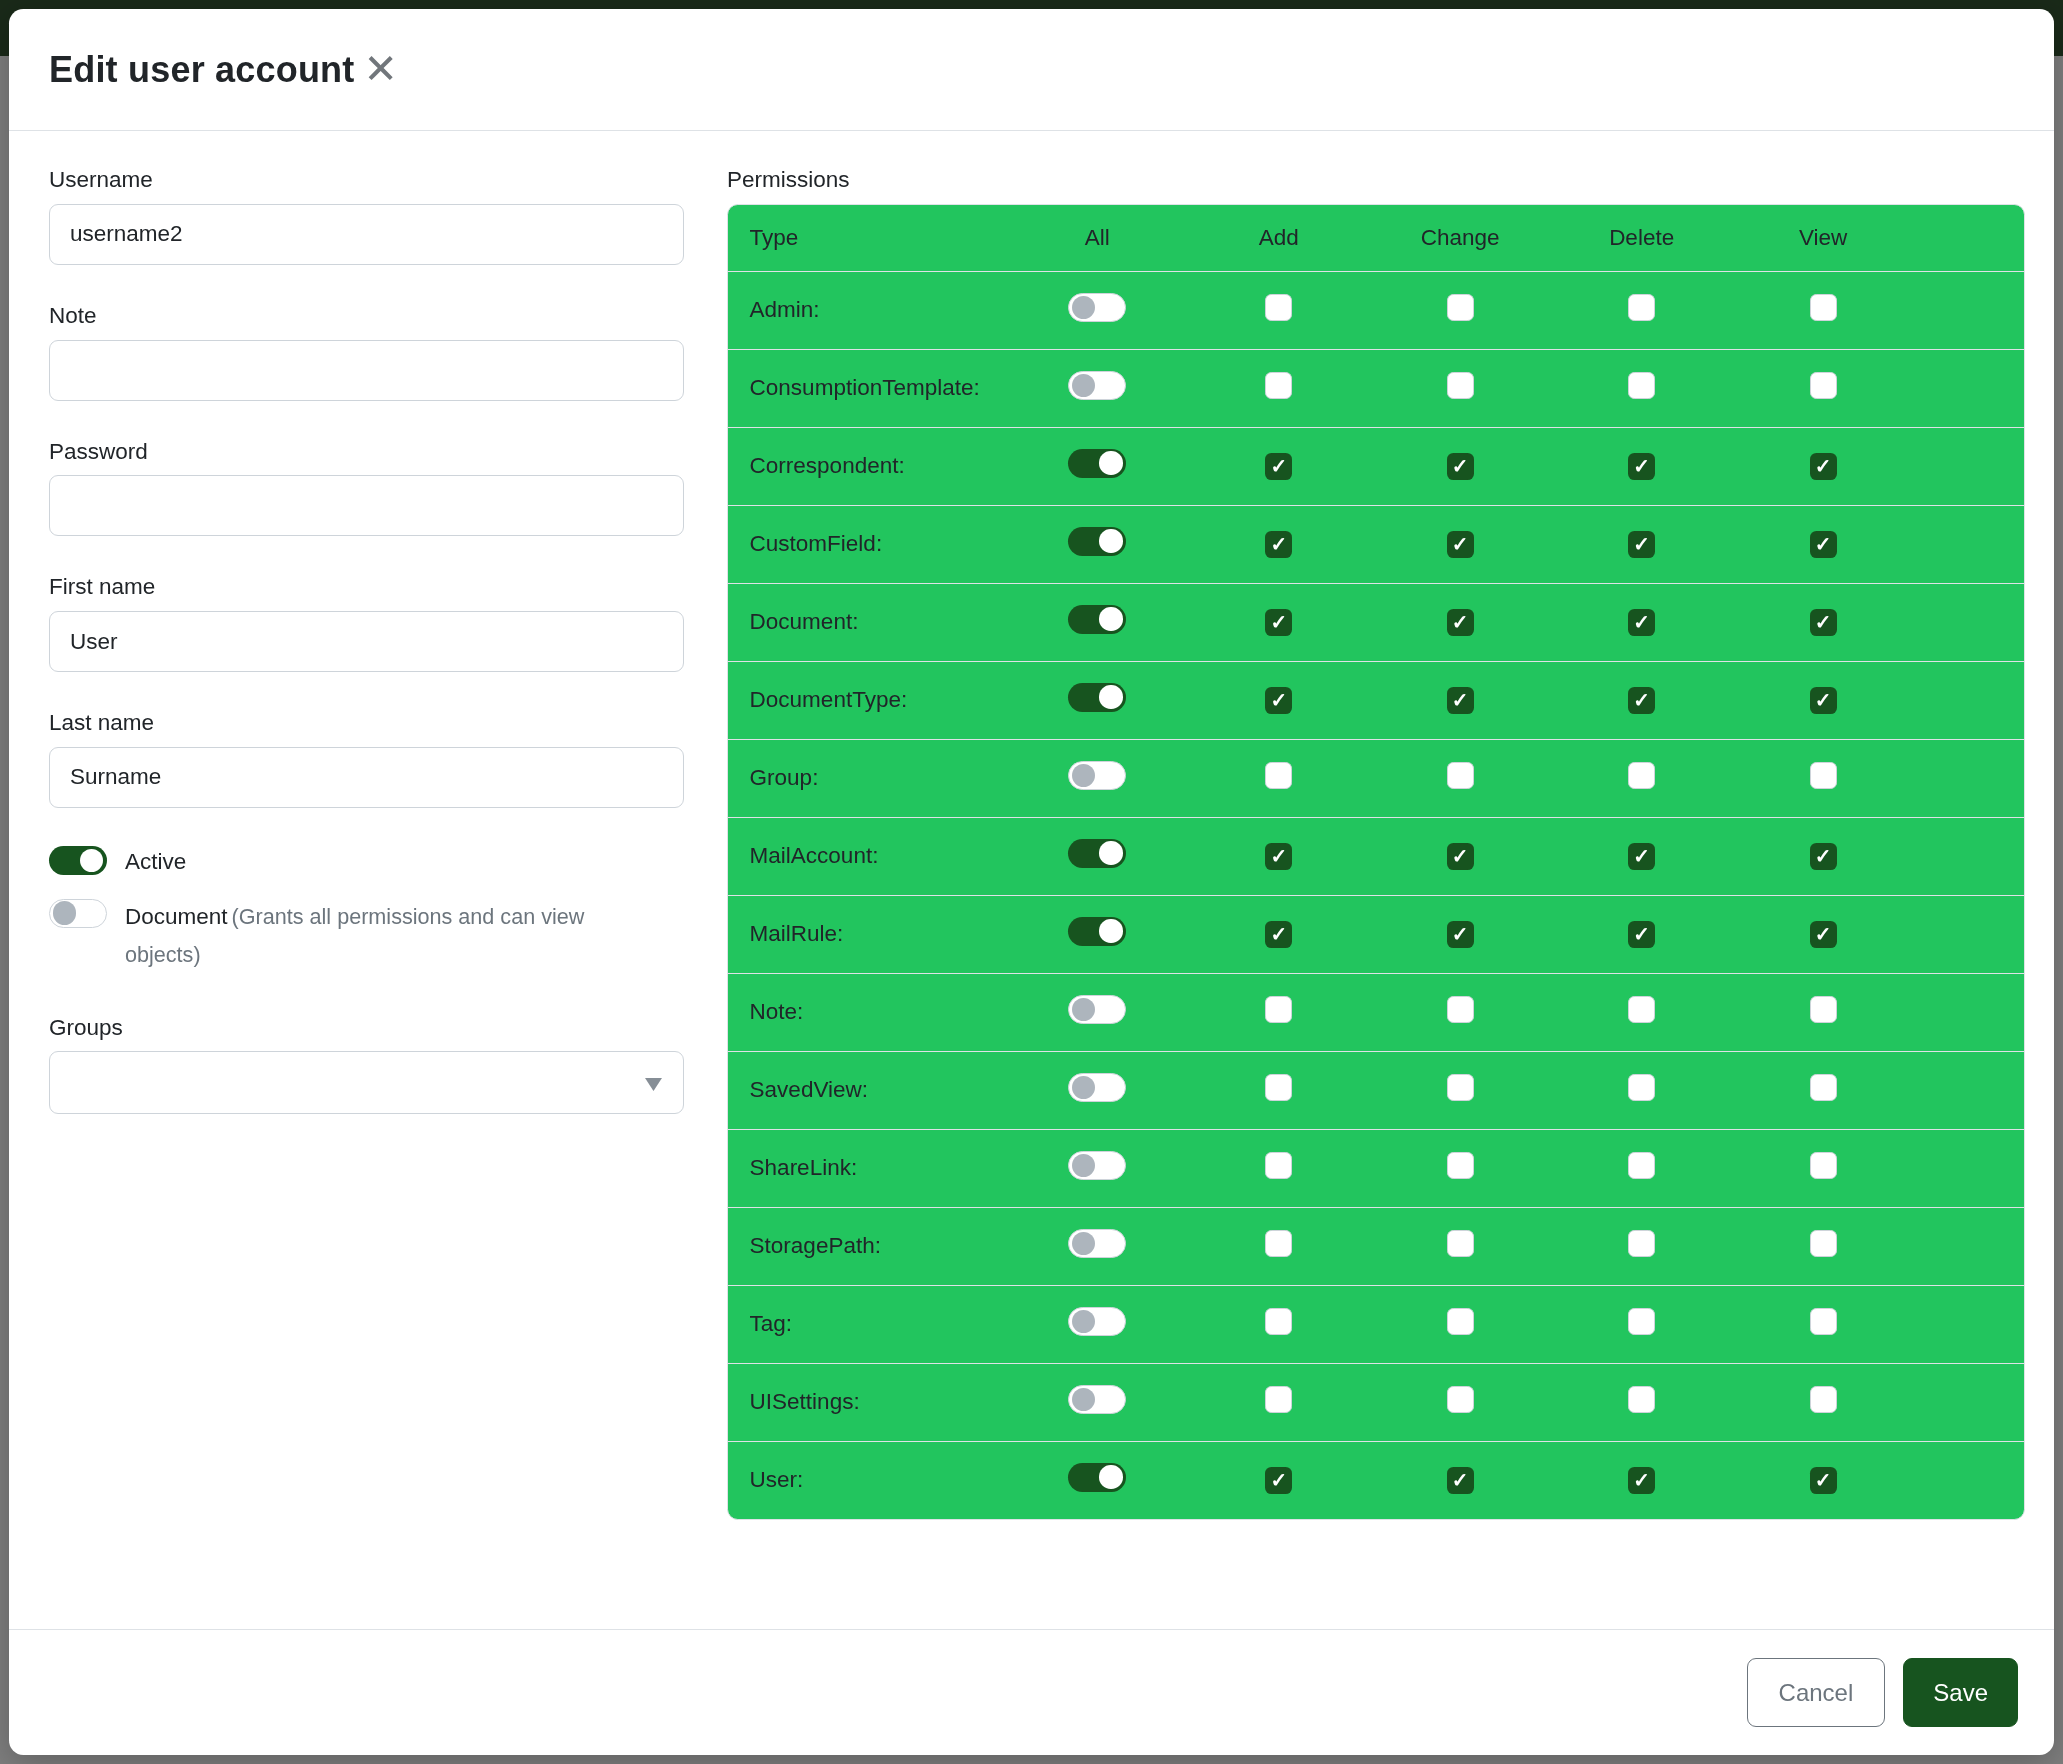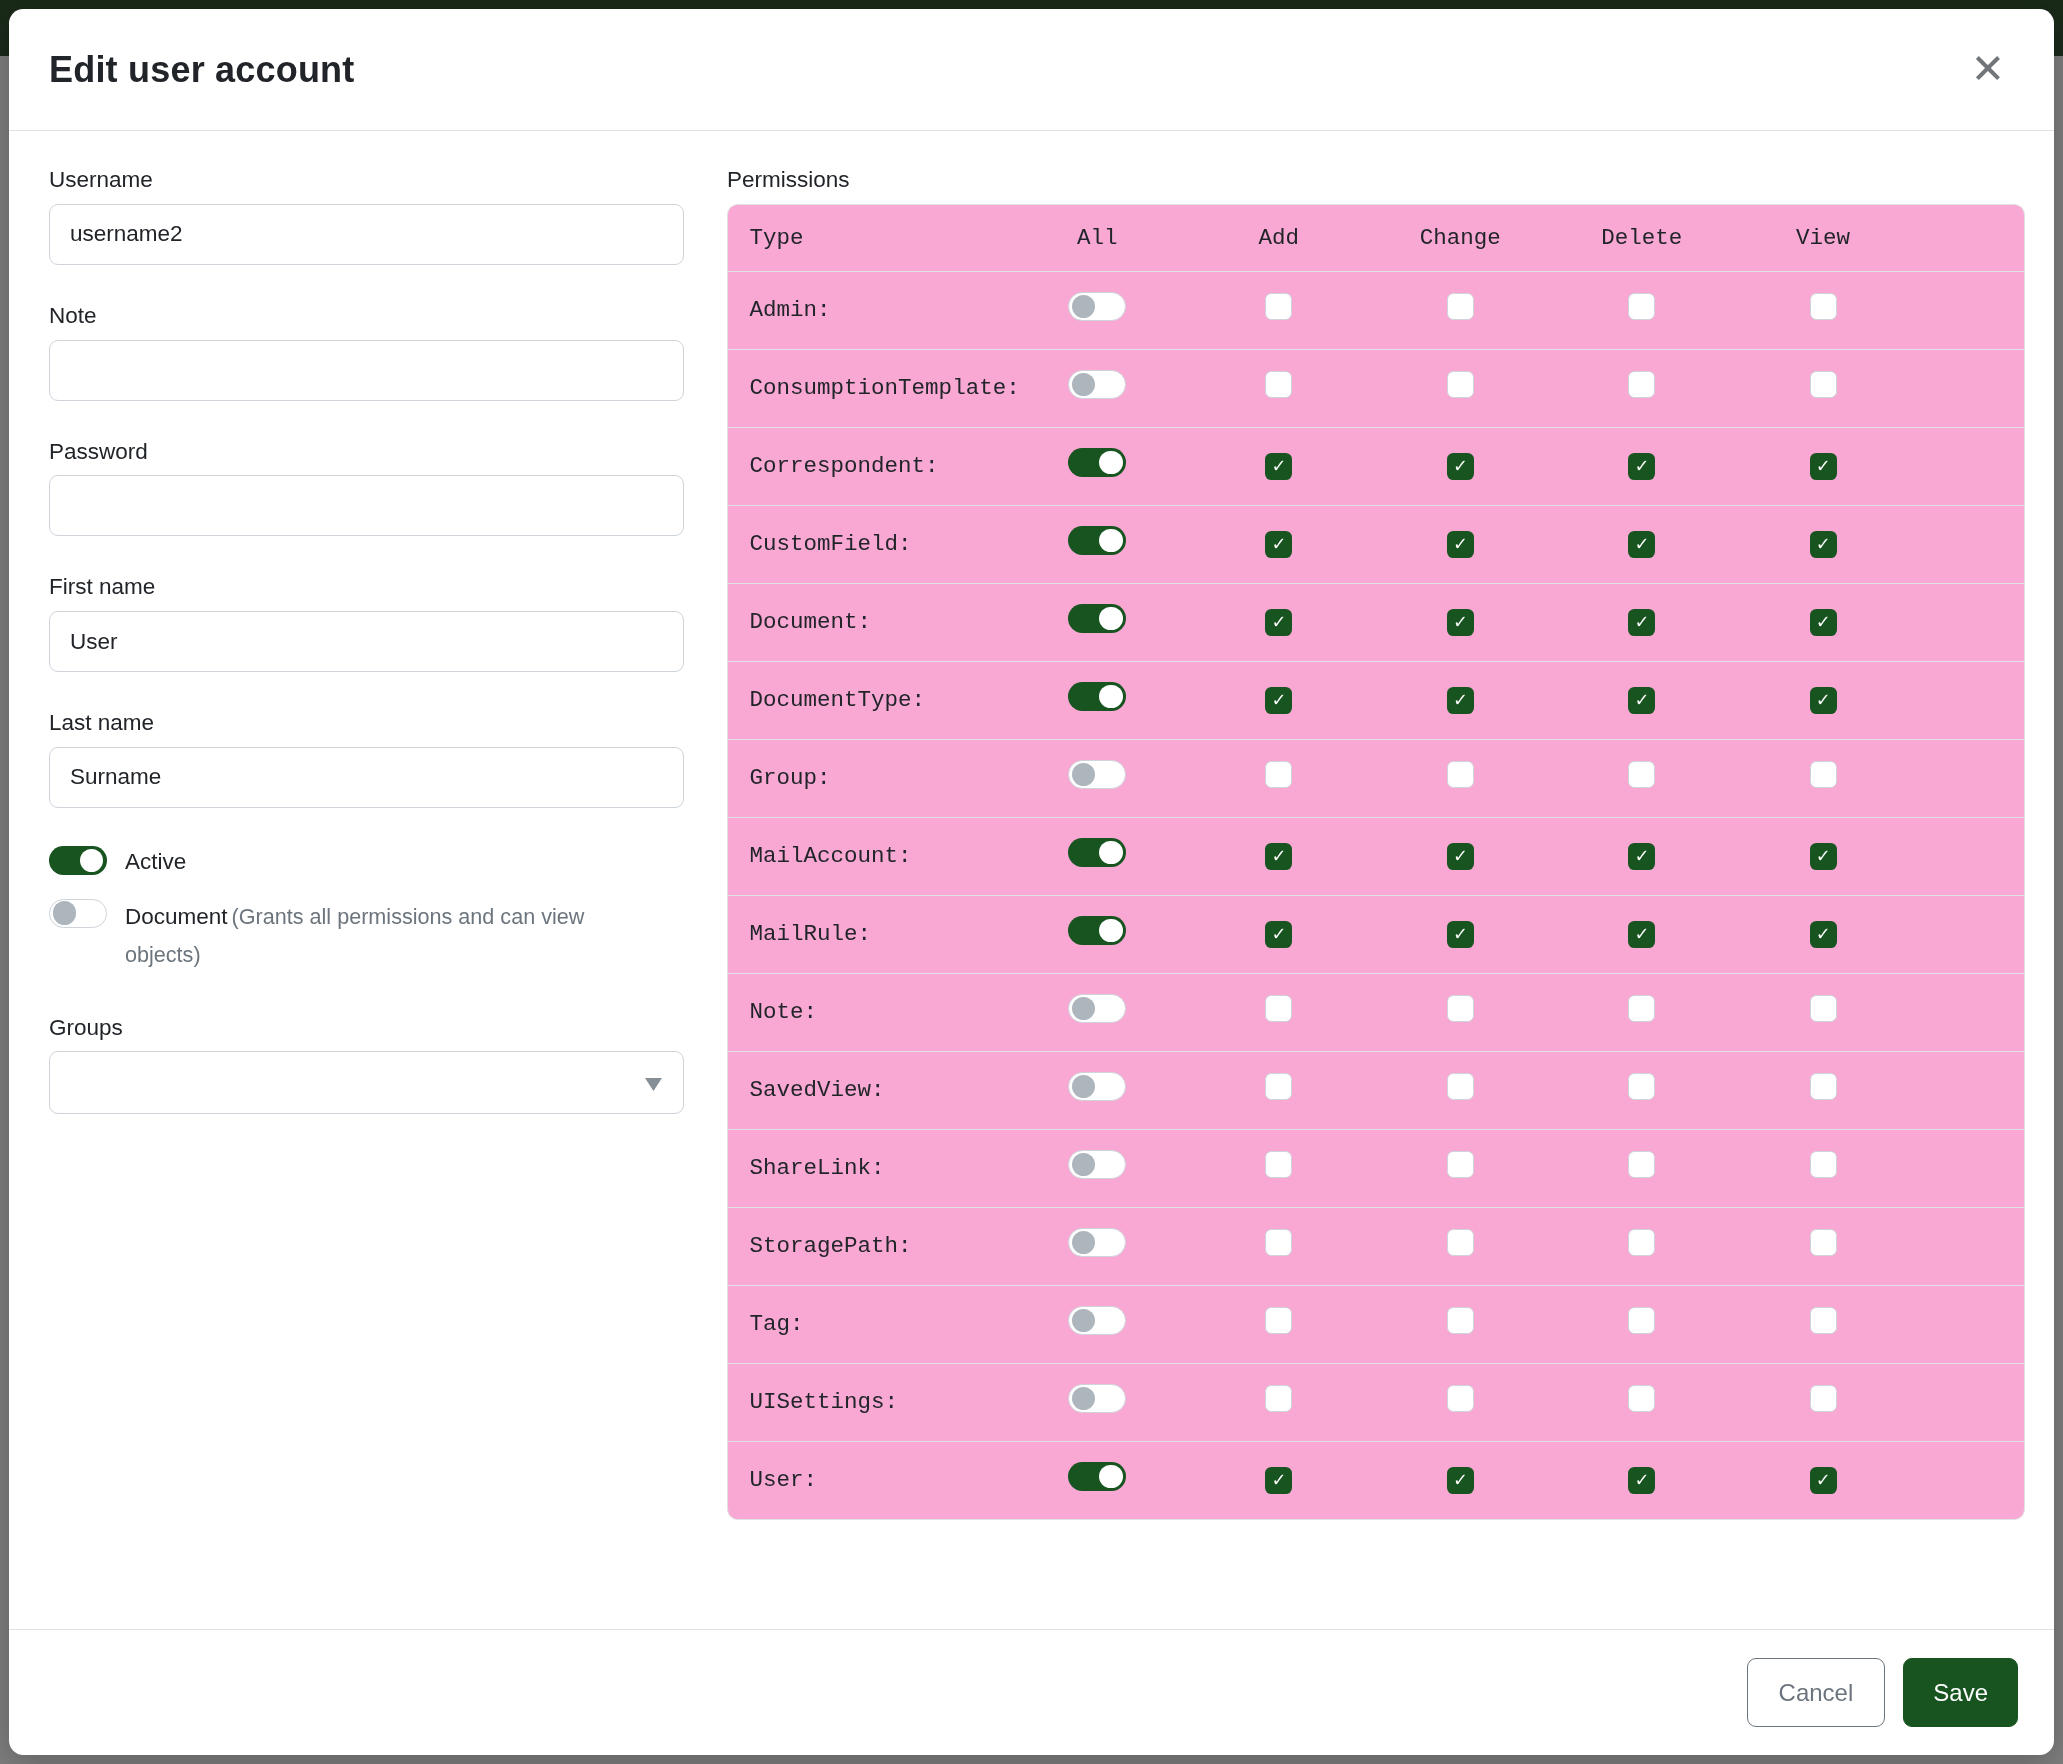--- a/index.html
+++ b/index.html
@@ -7,21 +7,21 @@
   body { background:#7f7f7f; font-family:"Liberation Sans", sans-serif; color:#212529; position:relative; }
 
   .nav-strip { position:absolute; top:0; left:0; width:100%; height:56px; background:#1a2a19; }
 
   .modal { position:absolute; left:9px; top:9px; width:2045px; height:1746px;
            background:#ffffff; border-radius:14.4px; display:flex; flex-direction:column;
            box-shadow:0 7.2px 36px rgba(0,0,0,.25); }
 
   
   .modal-header { height:122px; flex:0 0 122px; padding:0 40px; display:flex; align-items:center;
-                  justify-content:space-between; border-bottom:0.9px solid #dee2e6; }
+                  border-bottom:0.9px solid #dee2e6; }
   .modal-title { font-size:36px; font-weight:600; letter-spacing:0.2px; }
   .btn-close { background:none; border:none; font-size:41px; line-height:1; color:#71767b;
                cursor:pointer; padding:3.6px 9px; font-family:"DejaVu Sans", sans-serif; }
 
   
   .modal-body { flex:1 1 auto; padding:36px 29px 0 40px; display:flex; gap:43px; overflow:hidden; }
   .col-left  { width:635px; flex:0 0 635px; }
   .col-right { flex:1 1 auto; min-width:0; }
 
   .form-group { margin-bottom:38px; }
@@ -45,21 +45,21 @@
   .hint { color:#6c757d; font-size:21.6px; }
   .toggle-text { max-width:540px; line-height:36px; }
 
   .groups-group { margin-top:40px; }
   .select-box { position:relative; width:100%; height:63px; border:0.9px solid #ced4da;
                 border-radius:9px; background:#fff; cursor:pointer; }
   .select-caret { position:absolute; right:23.4px; top:50%; transform:translateY(-50%) scaleX(1.3);
                   color:#868e96; font-size:17px; font-family:"DejaVu Sans", sans-serif; }
 
   
-  .perm-card { border:0.9px solid #dee2e6; border-radius:10.8px; overflow:hidden; background:#f9a8d4;font-family:Liberation Mono, monospace; }
+  .perm-card { border:0.9px solid #dee2e6; border-radius:10.8px; overflow:hidden; background:#22c55e; }
   table.perm { width:100%; border-collapse:separate; border-spacing:0; table-layout:fixed; }
   table.perm th { font-weight:400; font-size:22.5px; padding:20px 21.6px; text-align:center;
                   white-space:nowrap; }
   table.perm th.col-type { text-align:left; }
   table.perm td { height:78px; border-top:0.9px solid #dee2e6; text-align:center;
                   vertical-align:middle; font-size:22.5px; }
   table.perm td.type-cell { text-align:left; padding-left:21.6px; white-space:nowrap; }
 
   .cbx { display:inline-block; width:27px; height:27px; border-radius:6.3px; line-height:27px;
          font-size:20px; cursor:pointer; }

